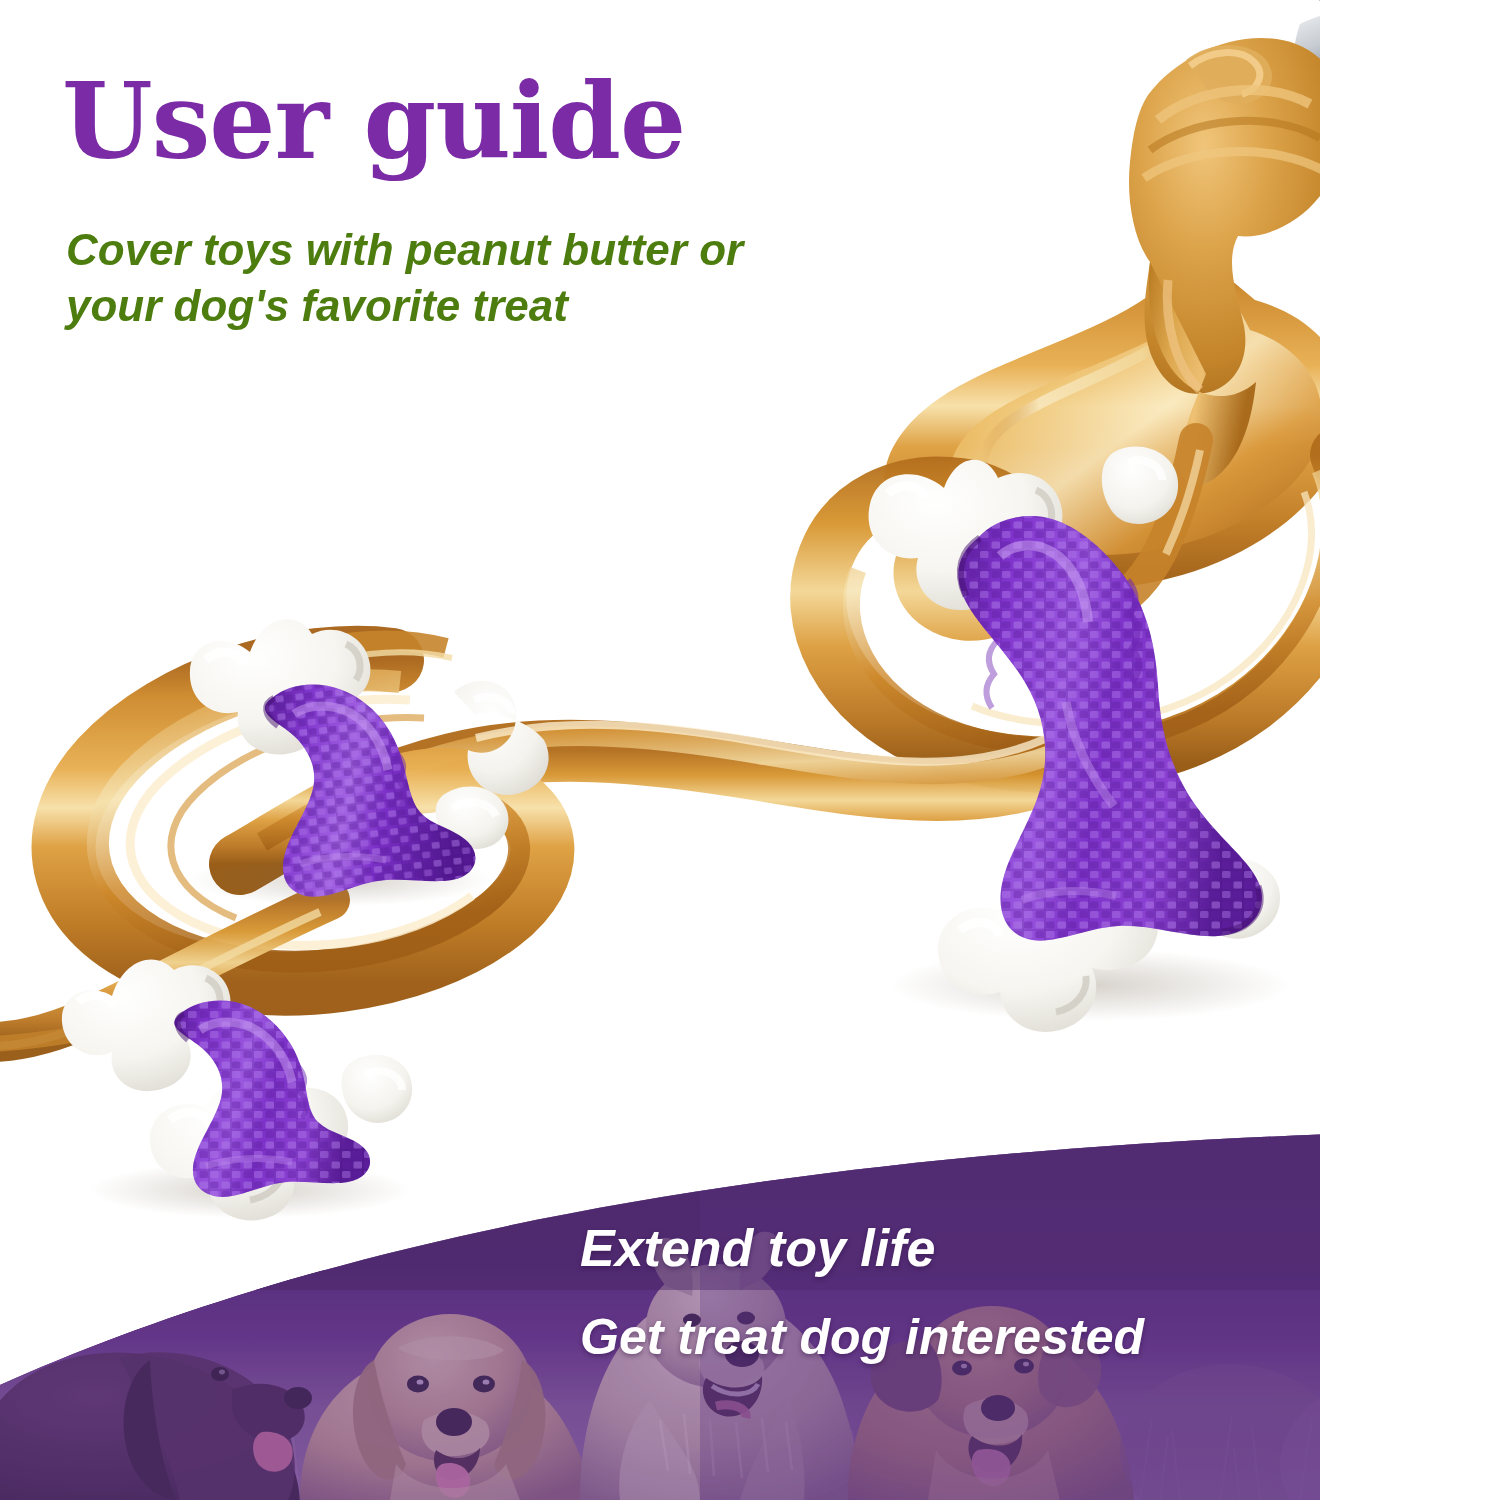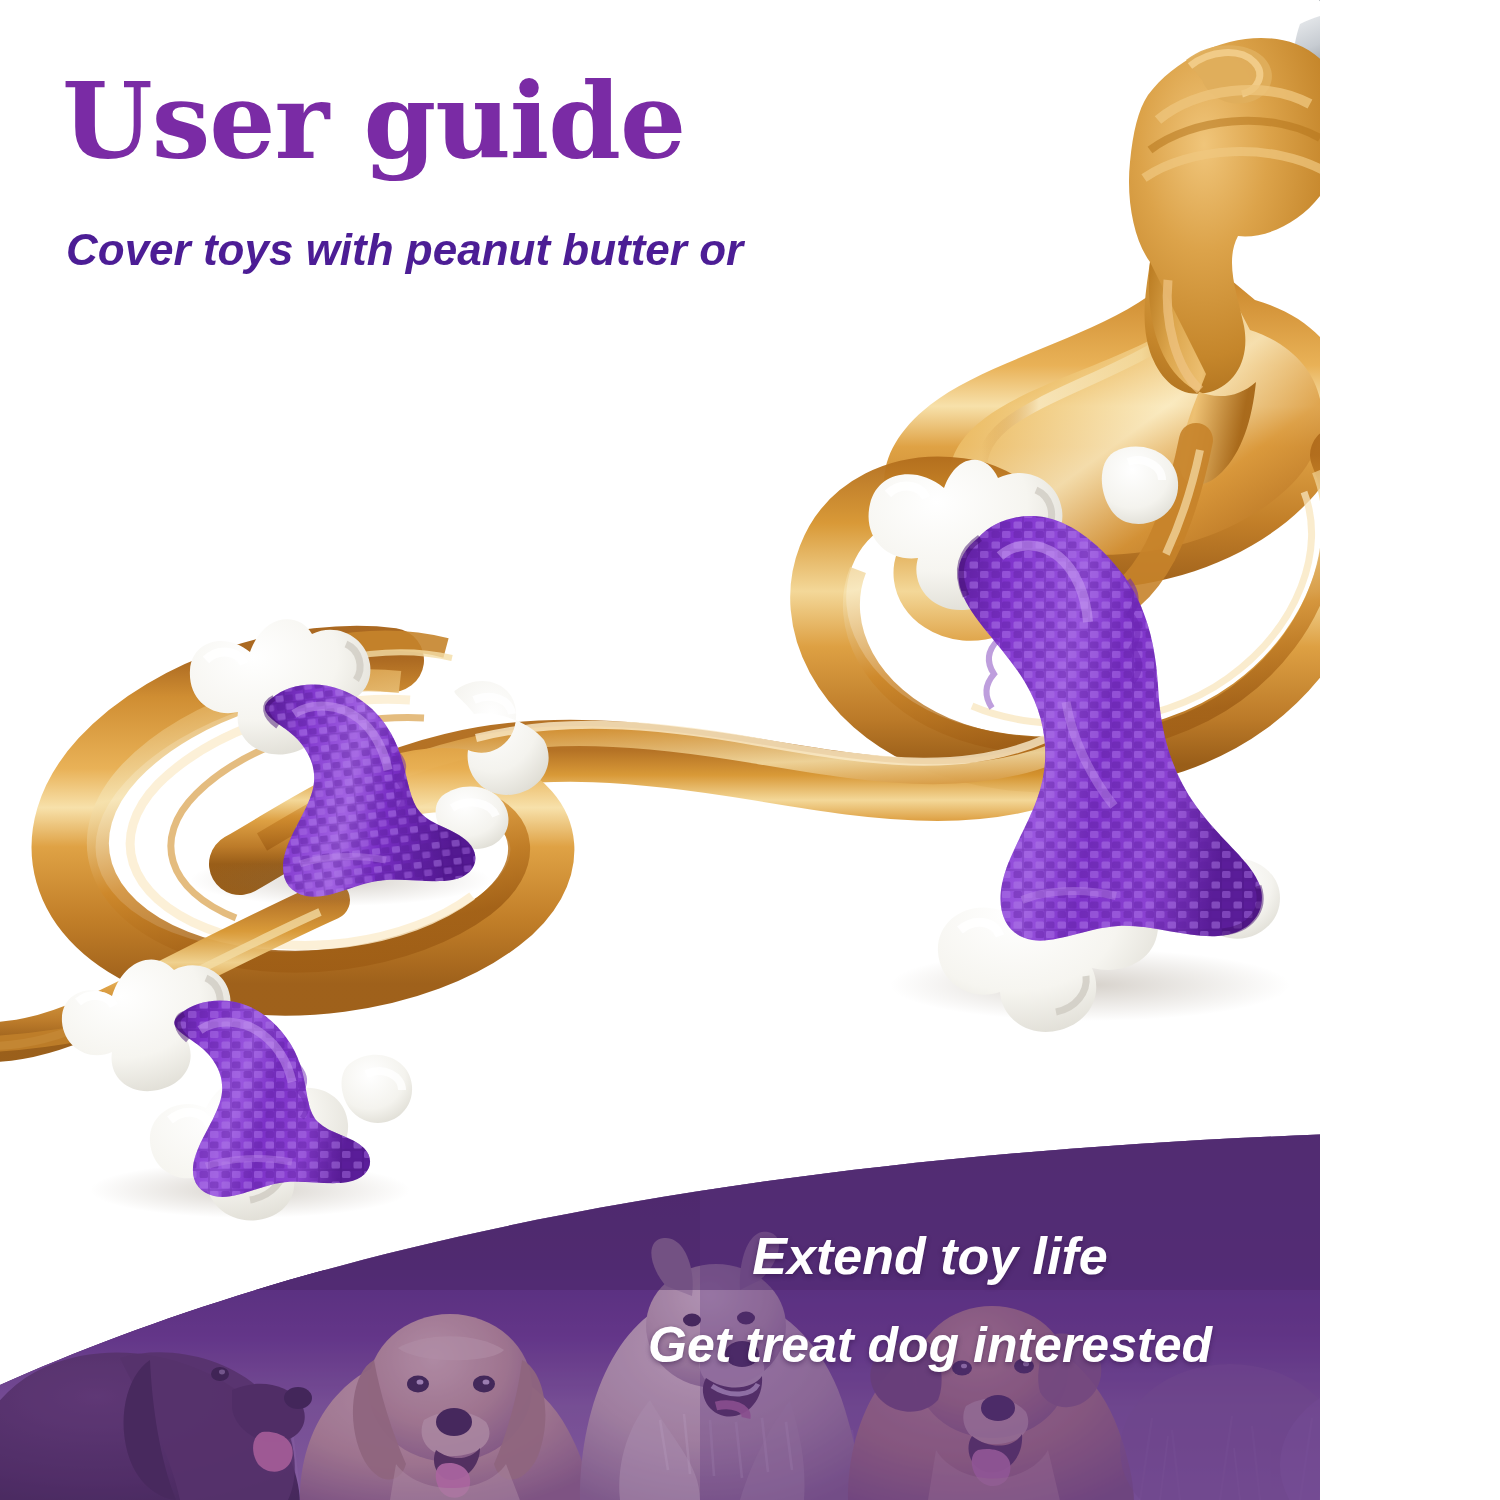--- a/index.html
+++ b/index.html
@@ -41,21 +41,21 @@
   #subtitle {
     position: absolute;
     left: 66px;
     top: 222px;
     width: 860px;
     font-family: "Liberation Sans Narrow", "Liberation Sans", sans-serif;
     font-weight: bold;
     font-style: italic;
     font-size: 44px;
     line-height: 1.28;
-    color: #4c1d95;
+    color: #4d7c0f;
   }
   #subtitle .line { display: block; white-space: nowrap; }
 
   
   #photo-panel {
     position: absolute;
     left: 0;
     top: 1120px;
     width: 1500px;
     height: 380px;
@@ -65,28 +65,27 @@
     position: absolute;
     left: 0; top: 0;
     width: 1500px;
     height: 380px;
   }
   #benefits {
     position: absolute;
     right: 40px;
     top: 1222px;
     width: 700px;
-    text-align: center;
+    text-align: left;
     font-family: "Liberation Sans Narrow", "Liberation Sans", sans-serif;
     font-weight: bold;
     font-style: italic;
     color: #ffffff;
     text-shadow: 0 2px 5px rgba(40,10,60,0.45);
     z-index: 5;
-    margin-top: 8px;
   }
   #benefits .b-line { display: block; white-space: nowrap; }
   #benefits .b1 { font-size: 52px; line-height: 1.0; }
   #benefits .b2 { font-size: 50px; line-height: 1.0; margin-top: 38px; }
   #benefits .b3 { font-size: 50px; line-height: 1.0; margin-top: 38px; }
 </style>
 </head>
 <body>
 
 <div id="page">
@@ -530,20 +529,21 @@
         <path d="M188 1040 C 176 1030, 174 1018, 184 1014" fill="none" stroke="#43106F" stroke-width="6" opacity="0.5"></path>
         <path d="M298 1066 q12 14 2 26 q12 14 2 26" fill="none" stroke="#6E27B4" stroke-width="5" opacity="0.5"></path>
       </g>
     </g>
   </svg>
 
   <div id="heading">User guide</div>
 
   <div id="subtitle">
     <span class="line">Cover toys with peanut butter or</span>
+    <span class="line">your dog's favorite treat</span>
   </div>
 
   <div id="photo-panel">
     <svg id="photo-clip" viewBox="0 0 1500 380" xmlns="http://www.w3.org/2000/svg">
       <defs>
 
         <clipPath id="bannerClip">
           <path d="M0 265
                    C 300 130, 760 20, 1500 10
                    L1500 380 L0 380 Z"></path>

